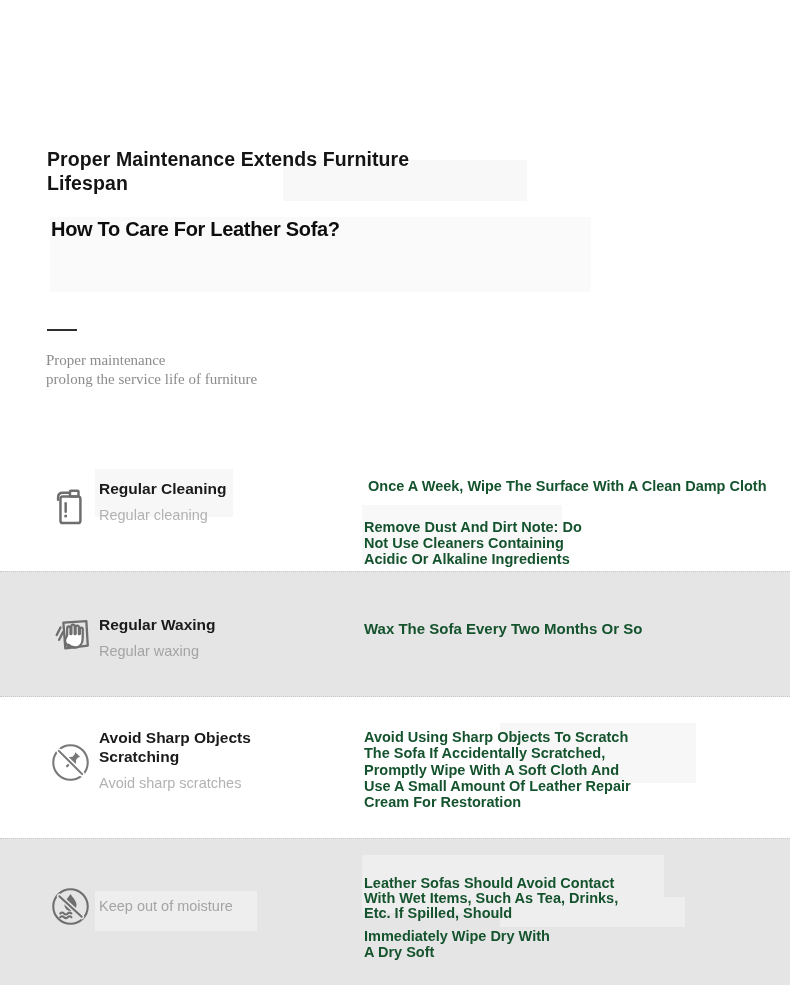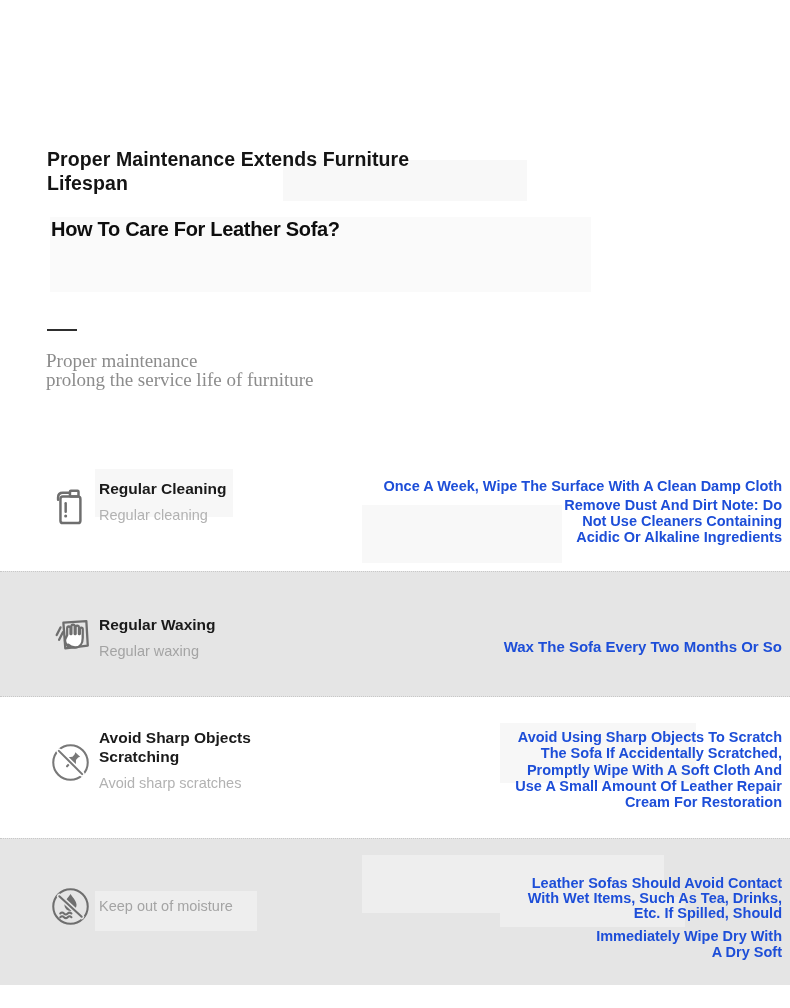--- a/index.html
+++ b/index.html
@@ -12,21 +12,21 @@
   .hl{position:absolute;z-index:0;}
   .hl-eyebrow{left:283px;top:160px;width:244px;height:41px;background:#f8f8f8;}
   .hl-title{left:50px;top:217px;width:541px;height:75px;background:#fafafa;}
   .eyebrow{position:absolute;z-index:1;left:47px;top:147px;margin:0;width:410px;
            font-size:19.5px;line-height:24px;font-weight:700;color:#141414;letter-spacing:.1px;}
   .big-title{position:absolute;z-index:1;left:51px;top:213px;margin:0;width:475px;
              font-size:20px;line-height:33px;font-weight:700;color:#0d0d0d;letter-spacing:-.3px;}
   .divider{position:absolute;left:47px;top:329px;width:30px;height:2px;background:#2e2e2e;}
   .tagline{position:absolute;left:46px;top:351px;margin:0;width:320px;
            font-family:"Liberation Serif","DejaVu Serif",serif;
-           font-size:19px;line-height:19px;color:#8c8c8c;white-space:pre-line;}
+           font-size:15px;line-height:19px;color:#8c8c8c;white-space:pre-line;}
 
   
   .row{position:relative;width:790px;}
   .row-1{height:116px;background:#ffffff;}
   .row-2{height:126px;background:#e5e5e5;border-top:1px dotted #c8c8c8;border-bottom:1px dotted #c8c8c8;box-sizing:border-box;}
   .row-3{height:141px;background:#ffffff;}
   .row-4{height:147px;background:#e5e5e5;border-top:1px dotted #c8c8c8;box-sizing:border-box;}
 
   .icon{position:absolute;left:50px;display:block;z-index:1;}
   .icon-1{top:27px;width:38px;height:48px;}
@@ -38,25 +38,25 @@
   .titles{position:absolute;left:99px;width:180px;z-index:1;}
   .row-1 .titles{top:24px;}
   .row-2 .titles{top:43px;}
   .row-3 .titles{top:31px;}
   .row-4 .titles{top:50px;}
   .titles h3{margin:0;font-size:15.5px;line-height:19px;font-weight:700;color:#1a1a1a;}
   .sub{margin-top:9px;font-size:14.5px;line-height:17px;color:#b2b2b2;}
   .row-2 .sub,.row-4 .sub{color:#a4a4a4;}
 
   .body{position:absolute;left:364px;width:418px;z-index:1;}
-  .body p{margin:0;font-size:14.5px;font-weight:700;color:#1d4ed8;white-space:pre-line;line-height:15.5px;text-align:right;}
+  .body p{margin:0;font-size:14.5px;font-weight:700;color:#14532d;white-space:pre-line;line-height:15.5px;}
   .body-1{top:22px;}
   .body-1 p:first-child{padding-left:4px;line-height:18px;}
-  .body-1 p + p{margin-top:3px;line-height:15.8px;}
-  .body-2{top:67px;}
+  .body-1 p + p{margin-top:25px;line-height:15.8px;}
+  .body-2{top:49px;}
   .body-2 p{font-size:15px;}
   .body-3{top:32px;}
   .body-3 p{line-height:16.3px;}
   .body-4{top:37px;}
   .body-4 p{line-height:15.2px;}
   .body-4 p + p{margin-top:6px;line-height:16px;}
 
   
   .hl-r1a{left:95px;top:14px;width:138px;height:48px;background:#f7f7f7;}
   .hl-r1b{left:362px;top:50px;width:200px;height:58px;background:#f8f8f8;}

